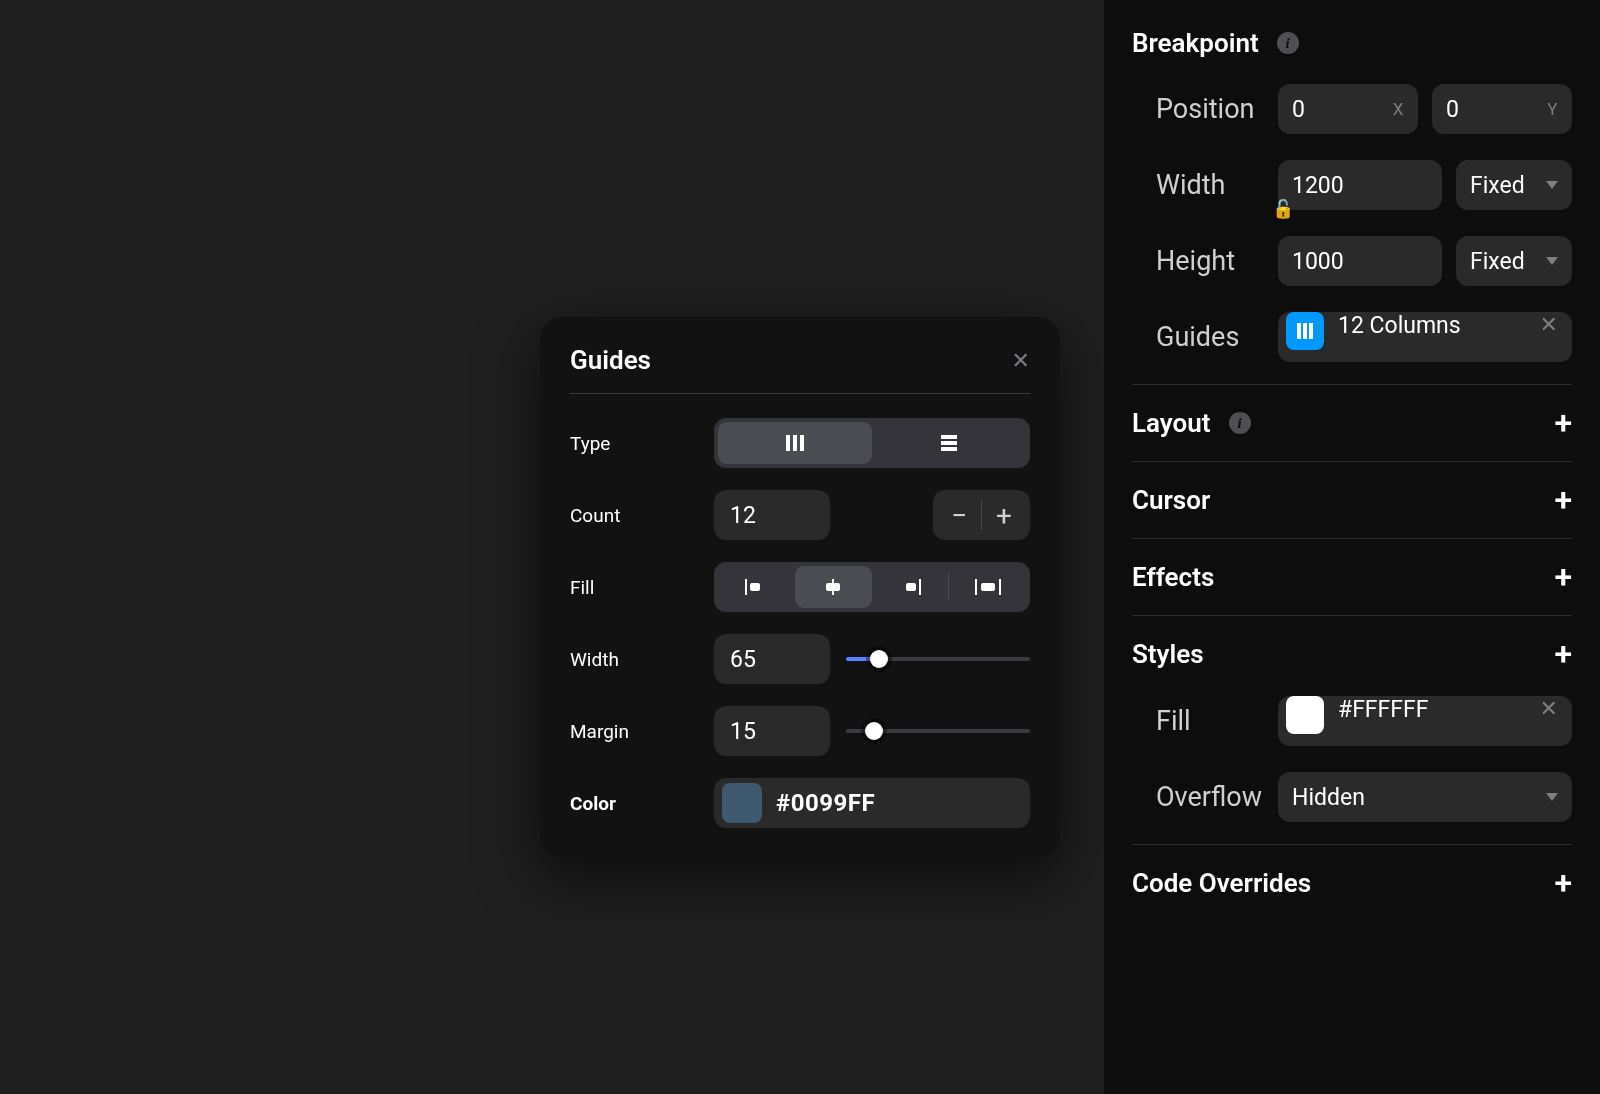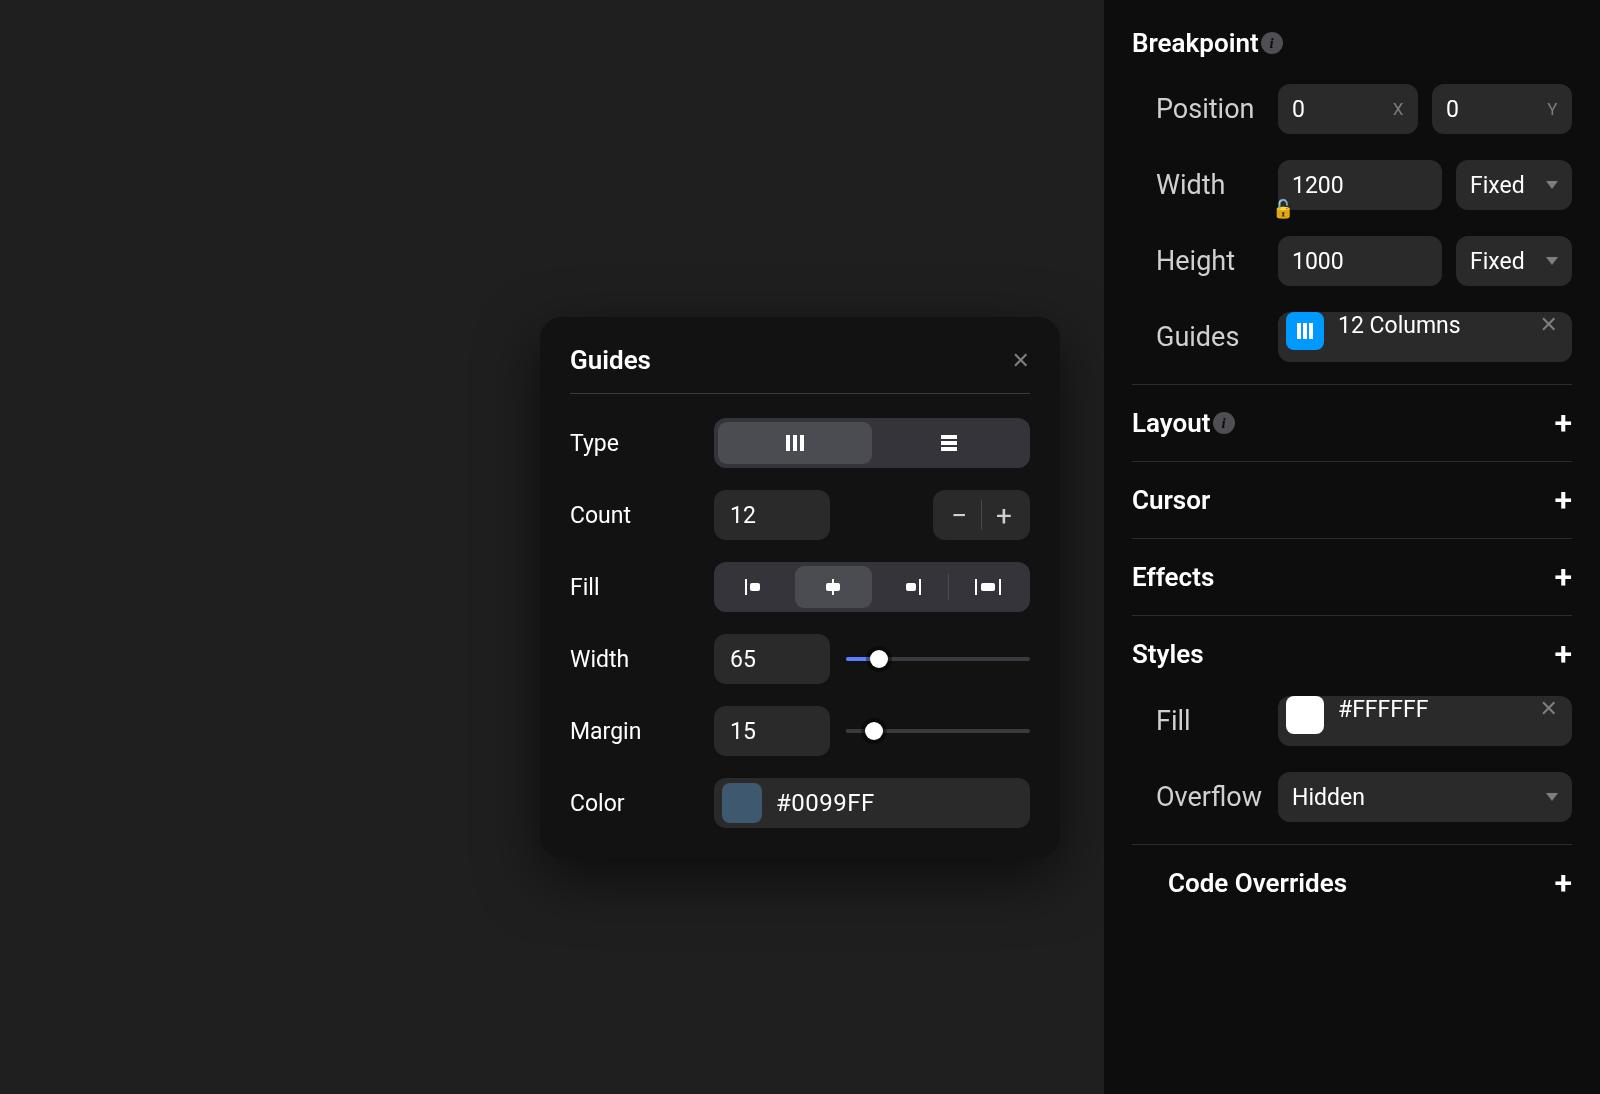--- a/index.html
+++ b/index.html
@@ -38,23 +38,23 @@
     width:496px;
     background:var(--bg-panel);
     padding:24px 28px 40px 28px;
     display:flex;flex-direction:column;
     gap:0;
   }
   .section{
     padding:22px 0;
     border-bottom:1px solid var(--border);
   }
-  .section:last-child{border-bottom:none;margin-left:36px;}
+  .section:last-child{border-bottom:none;}
   .section-header{
-    display:flex;align-items:center;gap:2px;
+    display:flex;align-items:center;gap:18px;
     font-weight:600;font-size:26px;
   }
   .section-header .spacer{flex:1;}
   .info-icon{
     width:22px;height:22px;border-radius:50%;
     background:#4e4e53;color:#0d0d0d;
     font-size:15px;line-height:22px;text-align:center;
     font-weight:700;font-style:italic;
     font-family:Georgia,serif;
   }
@@ -144,22 +144,22 @@
     border-bottom:1px solid var(--border-light);
     margin-bottom:24px;
   }
   .pop-title{font-weight:600;font-size:26px;}
   .close-x{color:var(--text-sub);font-size:22px;cursor:pointer;}
 
   .prow{
     display:flex;align-items:center;gap:16px;
     margin-bottom:22px;
   }
-  .prow:last-child{margin-bottom:0;}
-  .plabel{width:128px;color:var(--text);font-size:23px;}
+  .prow:last-child{margin-bottom:0;font-weight:bold;}
+  .plabel{width:128px;color:var(--text);font-size:19px;}
 
   .seg{
     flex:1;display:flex;
     background:var(--bg-segment);
     border-radius:var(--radius);
     height:var(--row-h);
     padding:4px;
     gap:0;
   }
   .seg .opt{

